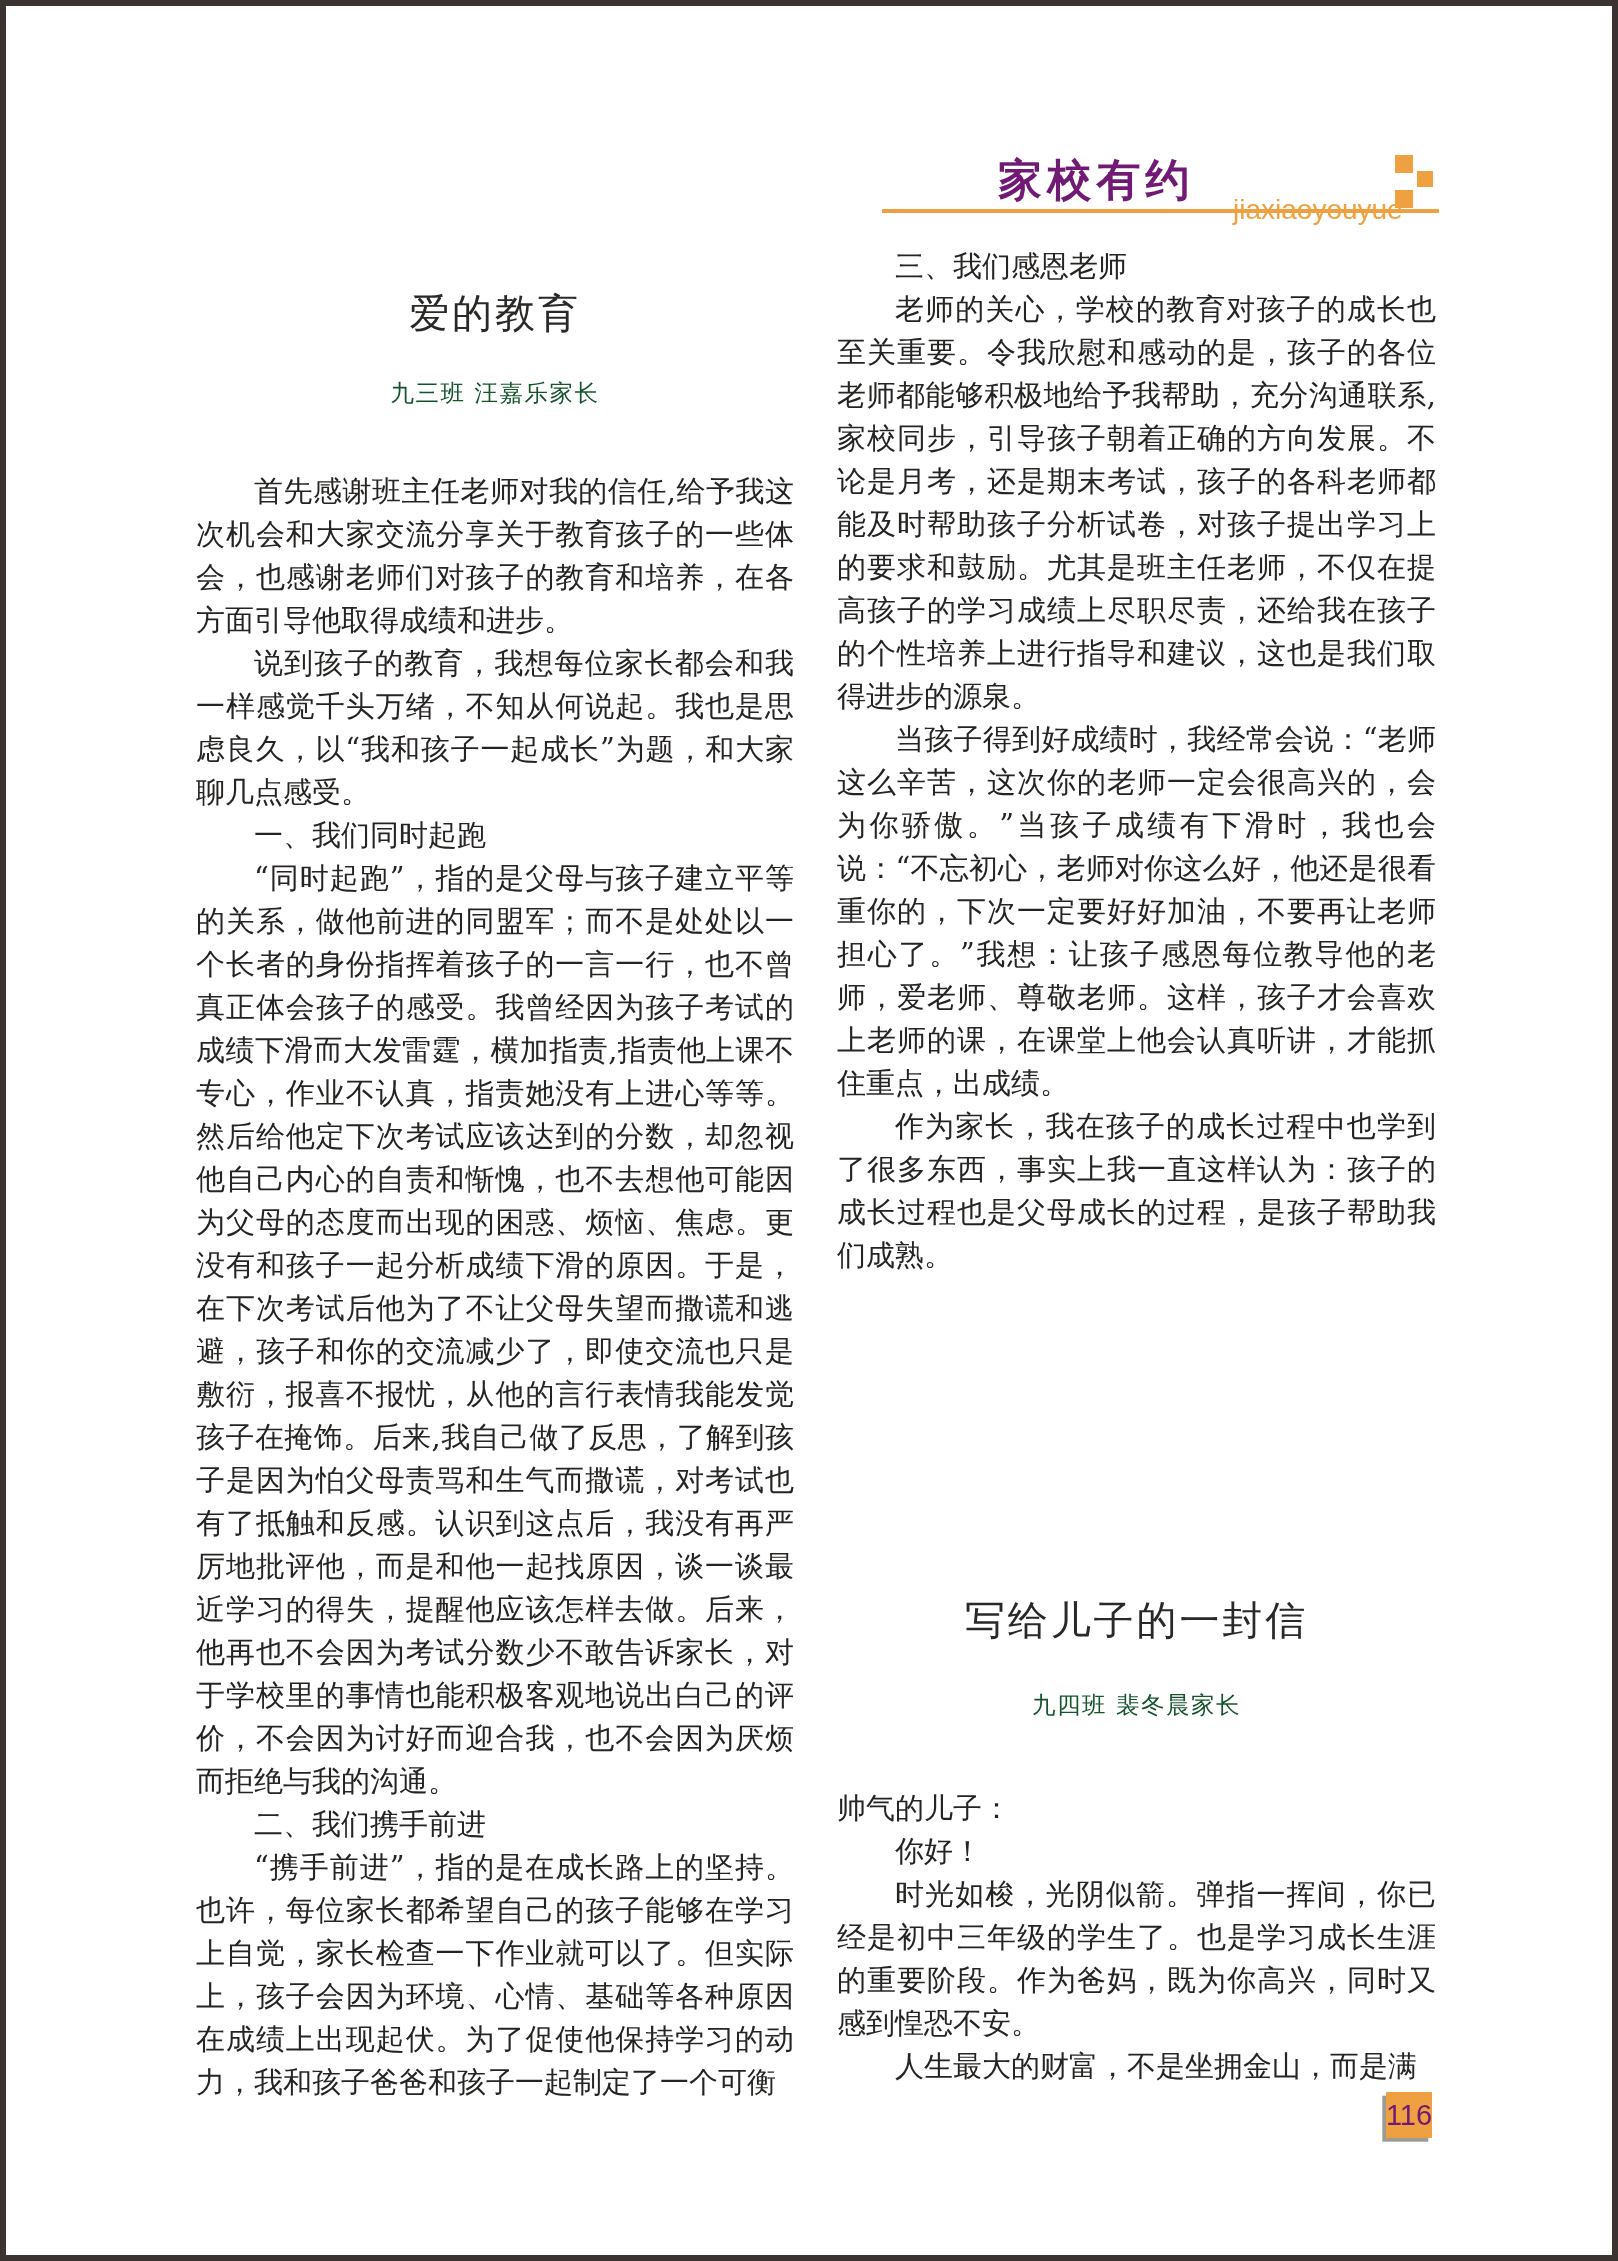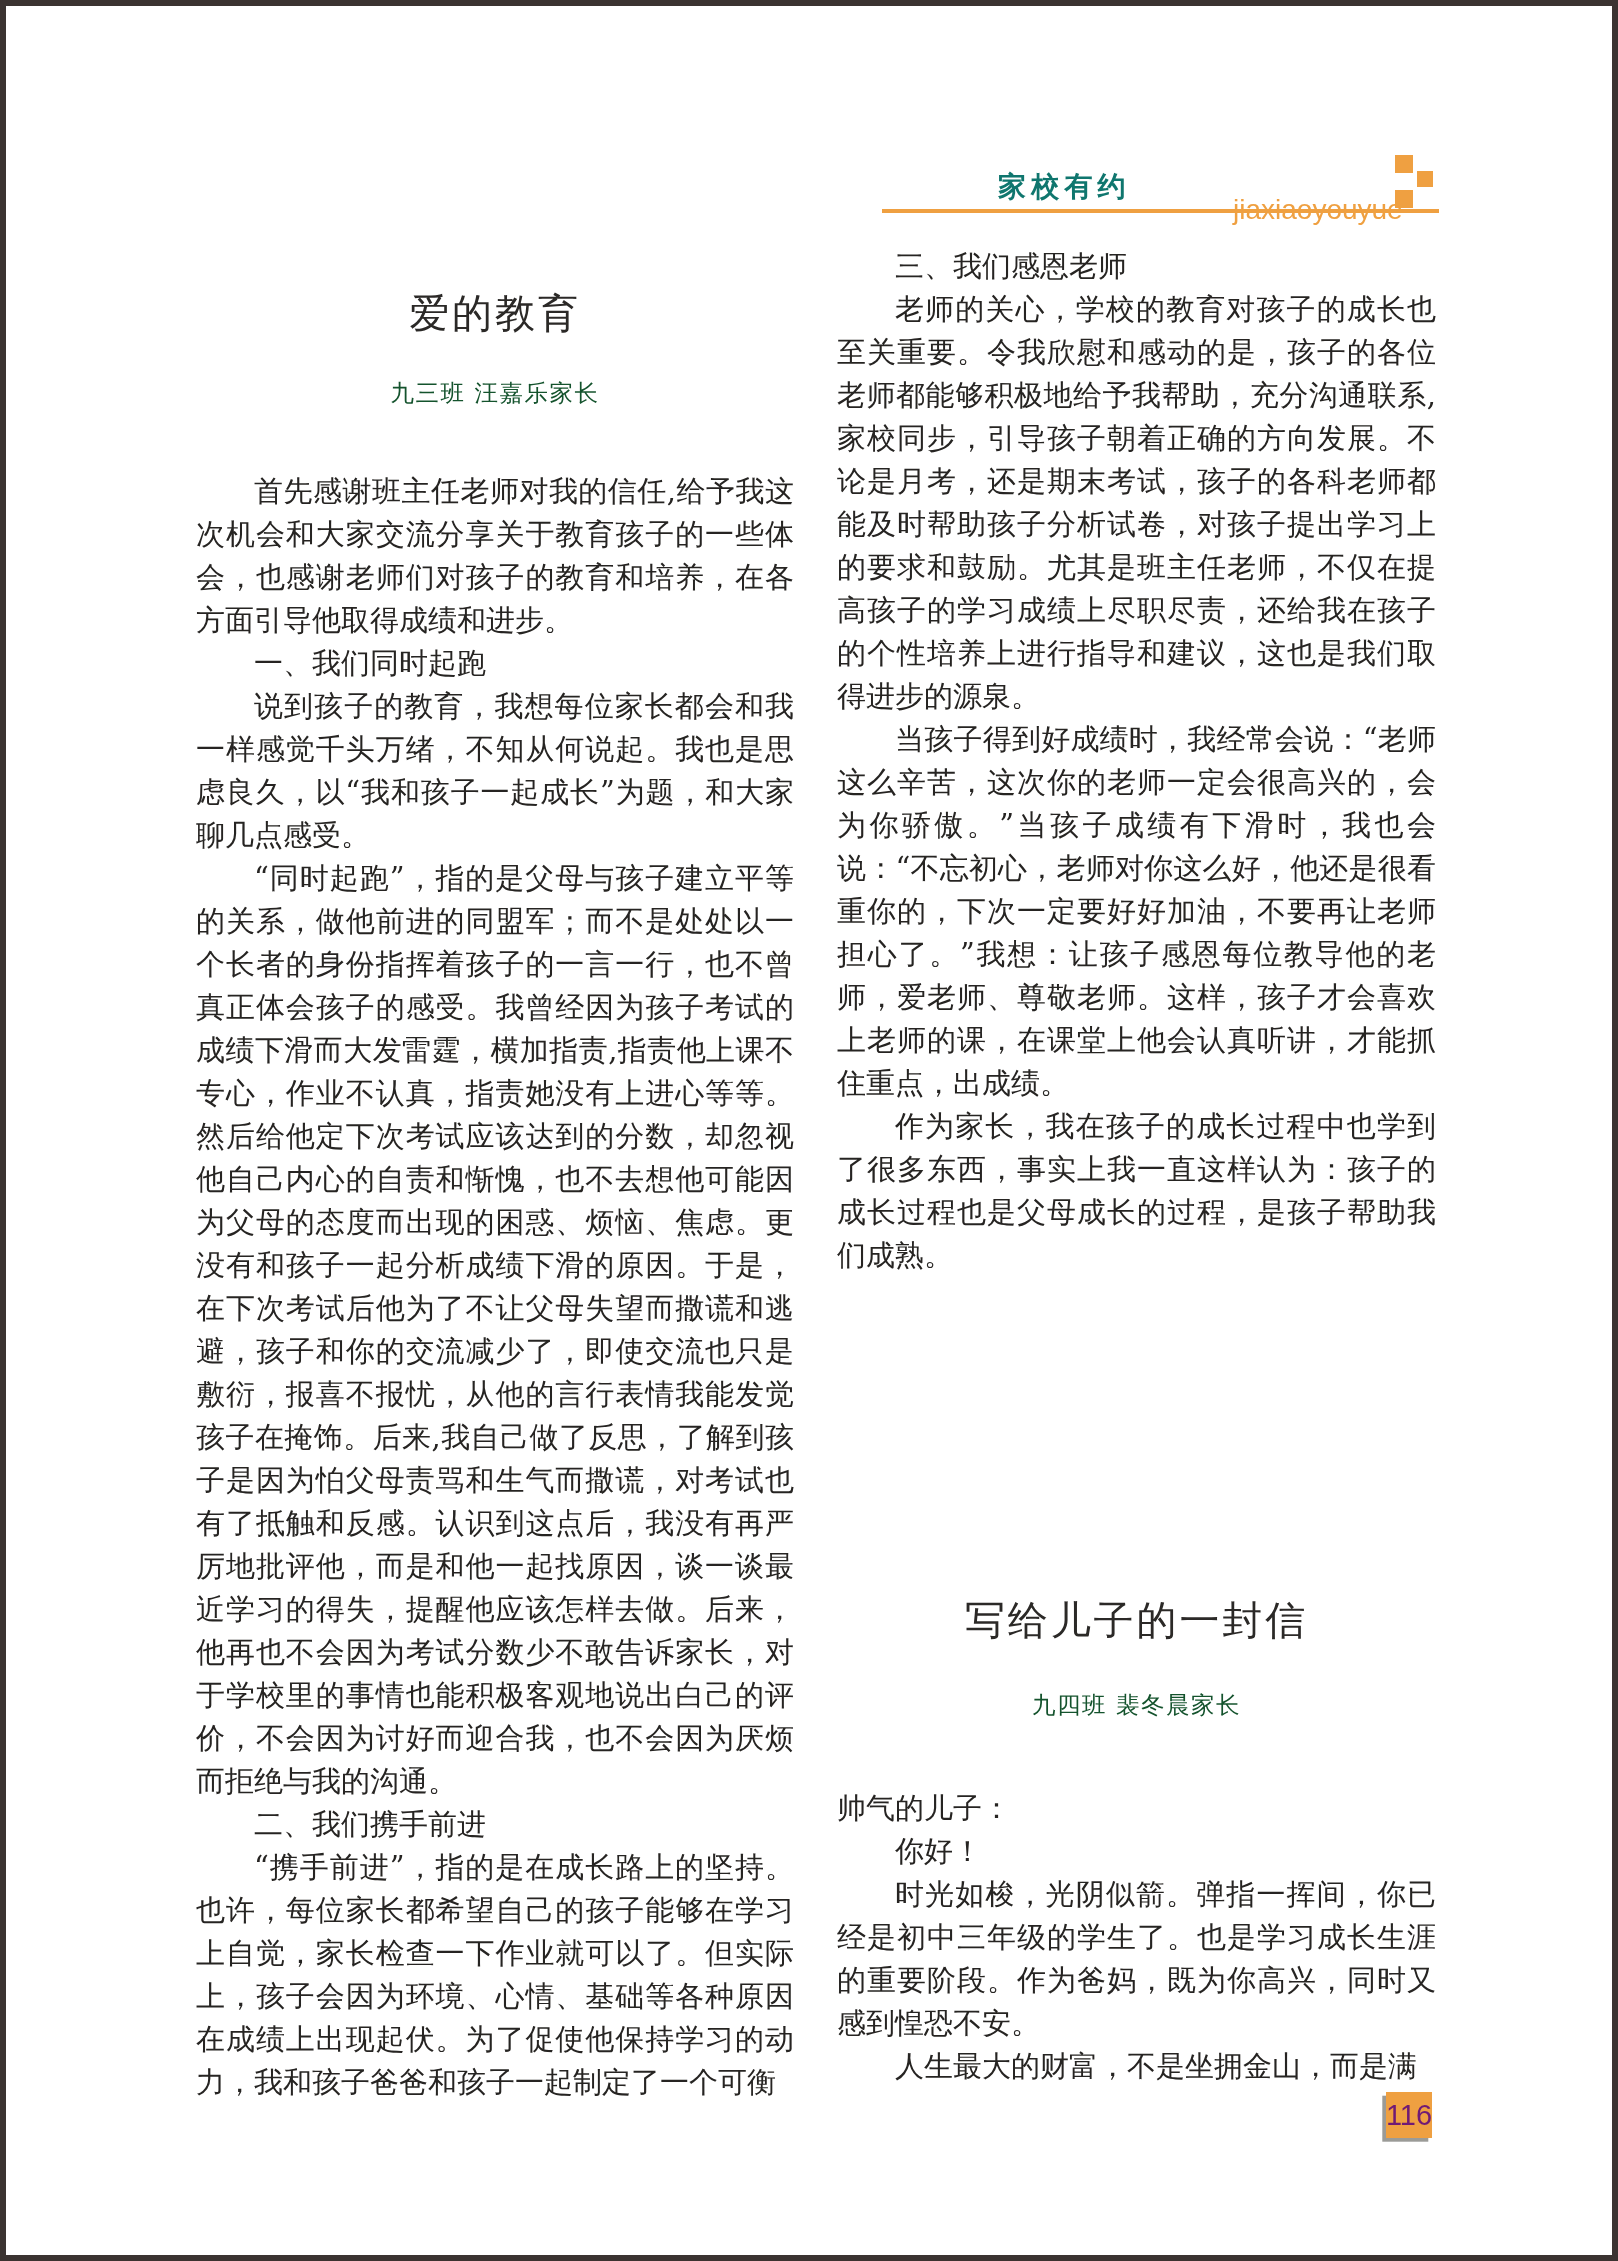--- a/index.html
+++ b/index.html
@@ -16,28 +16,28 @@
     background: #ffffff;
     border: 6.6px solid #3b3331;
     overflow: hidden;
     color: #262422;
   }
 
   
   .header-logo-text {
     position: absolute;
     left: 992px;
-    top: 155px;
+    top: 148px;
     width: 221px;
     font-family: "Liberation Sans", "DejaVu Sans", sans-serif;
     font-weight: bold;
-    font-size: 28px;
+    font-size: 44px;
     line-height: 52px;
     letter-spacing: 5.2px;
-    color: #0f766e;
+    color: #701a75;
     white-space: nowrap;
   }
   .header-logo-pinyin {
     position: absolute;
     left: 1227px;
     top: 189px;
     font-family: "Liberation Sans", "DejaVu Sans", sans-serif;
     font-size: 28px;
     line-height: 29px;
     color: #efa041;
@@ -133,22 +133,22 @@
       <div class="deco-square s3"></div>
     </div>
   </div>
 
   <div>
     <div class="article-title a1-title">爱的教育</div>
     <div class="article-author a1-author">九三班  汪嘉乐家长</div>
 
     <div class="col col-left">
       <p>首先感谢班主任老师对我的信任,给予我这次机会和大家交流分享关于教育孩子的一些体会，也感谢老师们对孩子的教育和培养，在各方面引导他取得成绩和进步。</p>
+      <p>说到孩子的教育，我想每位家长都会和我一样感觉千头万绪，不知从何说起。我也是思虑良久，以“我和孩子一起成长”为题，和大家聊几点感受。</p>
       <p>一、我们同时起跑</p>
-      <p>说到孩子的教育，我想每位家长都会和我一样感觉千头万绪，不知从何说起。我也是思虑良久，以“我和孩子一起成长”为题，和大家聊几点感受。</p>
       <p>“同时起跑”，指的是父母与孩子建立平等的关系，做他前进的同盟军；而不是处处以一个长者的身份指挥着孩子的一言一行，也不曾真正体会孩子的感受。我曾经因为孩子考试的成绩下滑而大发雷霆，横加指责,指责他上课不专心，作业不认真，指责她没有上进心等等。然后给他定下次考试应该达到的分数，却忽视他自己内心的自责和惭愧，也不去想他可能因为父母的态度而出现的困惑、烦恼、焦虑。更没有和孩子一起分析成绩下滑的原因。于是，在下次考试后他为了不让父母失望而撒谎和逃避，孩子和你的交流减少了，即使交流也只是敷衍，报喜不报忧，从他的言行表情我能发觉孩子在掩饰。后来,我自己做了反思，了解到孩子是因为怕父母责骂和生气而撒谎，对考试也有了抵触和反感。认识到这点后，我没有再严厉地批评他，而是和他一起找原因，谈一谈最近学习的得失，提醒他应该怎样去做。后来，他再也不会因为考试分数少不敢告诉家长，对于学校里的事情也能积极客观地说出白己的评价，不会因为讨好而迎合我，也不会因为厌烦而拒绝与我的沟通。</p>
       <p>二、我们携手前进</p>
       <p>“携手前进”，指的是在成长路上的坚持。也许，每位家长都希望自己的孩子能够在学习上自觉，家长检查一下作业就可以了。但实际上，孩子会因为环境、心情、基础等各种原因在成绩上出现起伏。为了促使他保持学习的动力，我和孩子爸爸和孩子一起制定了一个可衡</p>
     </div>
 
     <div class="col col-right">
       <p>三、我们感恩老师</p>
       <p>老师的关心，学校的教育对孩子的成长也至关重要。令我欣慰和感动的是，孩子的各位老师都能够积极地给予我帮助，充分沟通联系,家校同步，引导孩子朝着正确的方向发展。不论是月考，还是期末考试，孩子的各科老师都能及时帮助孩子分析试卷，对孩子提出学习上的要求和鼓励。尤其是班主任老师，不仅在提高孩子的学习成绩上尽职尽责，还给我在孩子的个性培养上进行指导和建议，这也是我们取得进步的源泉。</p>
       <p>当孩子得到好成绩时，我经常会说：“老师这么辛苦，这次你的老师一定会很高兴的，会为你骄傲。”当孩子成绩有下滑时，我也会说：“不忘初心，老师对你这么好，他还是很看重你的，下次一定要好好加油，不要再让老师担心了。”我想：让孩子感恩每位教导他的老师，爱老师、尊敬老师。这样，孩子才会喜欢上老师的课，在课堂上他会认真听讲，才能抓住重点，出成绩。</p>
       <p>作为家长，我在孩子的成长过程中也学到了很多东西，事实上我一直这样认为：孩子的成长过程也是父母成长的过程，是孩子帮助我们成熟。</p>

